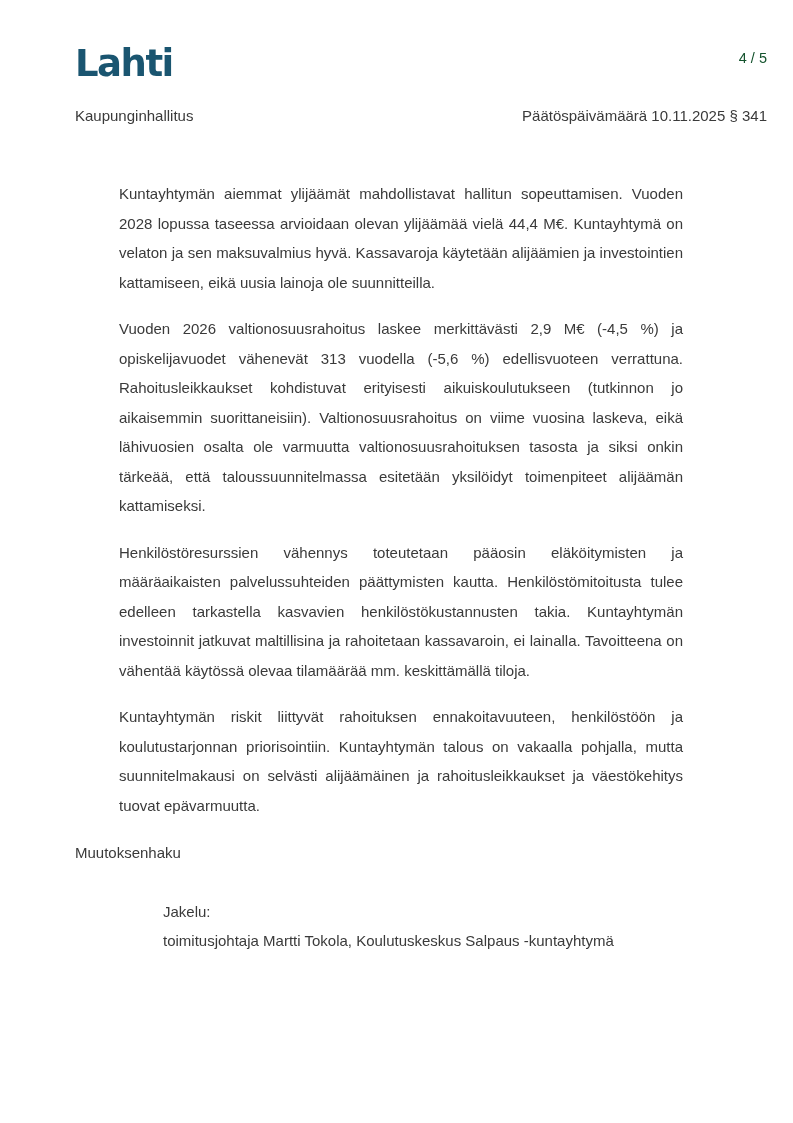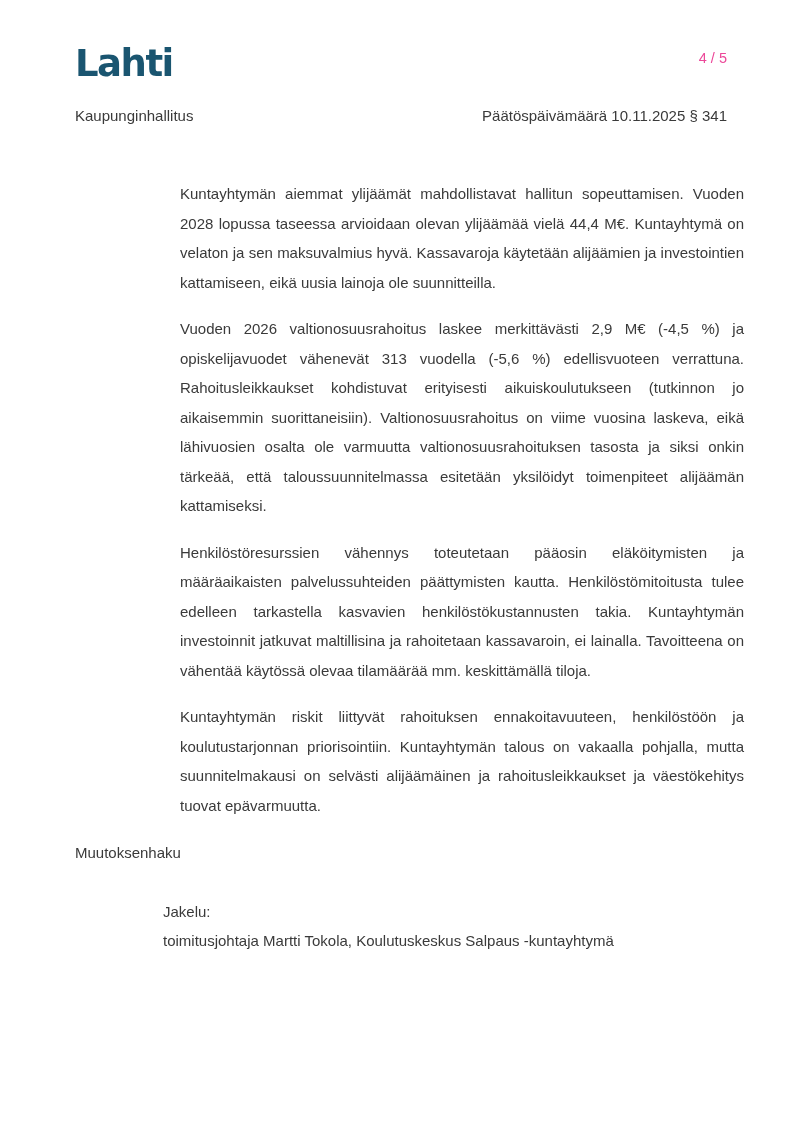--- a/index.html
+++ b/index.html
@@ -12,55 +12,55 @@
     height: 1123px;
     font-family: "Liberation Sans", sans-serif;
     color: #3a3a3a;
     overflow: hidden;
   }
   .page {
     position: relative;
     width: 793px;
     height: 1123px;
     box-sizing: border-box;
-    padding: 42px 66px 0 75px;
+    padding: 42px 26px 0 75px;
     background: #ffffff;
   }
   
   .header-row {
     display: flex;
     justify-content: space-between;
     align-items: flex-start;
     height: 46px;
   }
   .logo {
     font-family: "DejaVu Sans", sans-serif;
     font-weight: 800;
     font-size: 37px;
     line-height: 44px;
     letter-spacing: -1.5px;
     color: #1a5570;
   }
   .page-number {
     font-size: 14.5px;
     padding-top: 8px;
-    color: #ec4899;
+    color: #14532d;
   }
   .meta-row {
     display: flex;
     justify-content: space-between;
     margin-top: 18px;
     font-size: 15px;
     line-height: 19px;
     text-align: center;
   }
   
   .content {
     margin-top: 54px;
-    margin-left: 105px;
+    margin-left: 44px;
     width: 564px;
     font-size: 15px;
     line-height: 29.5px;
   }
   .content p {
     margin: 0 0 17px 0;
     text-align: justify;
   }
   .section {
     font-size: 15px;

